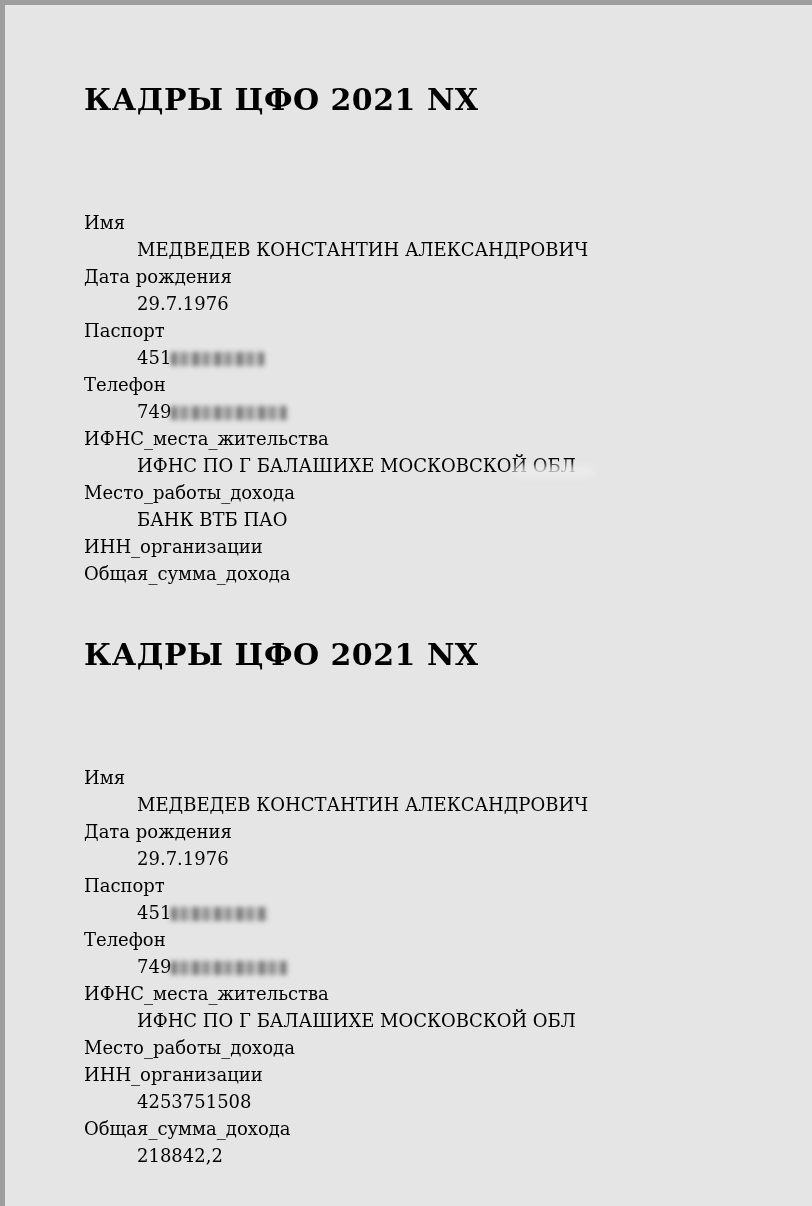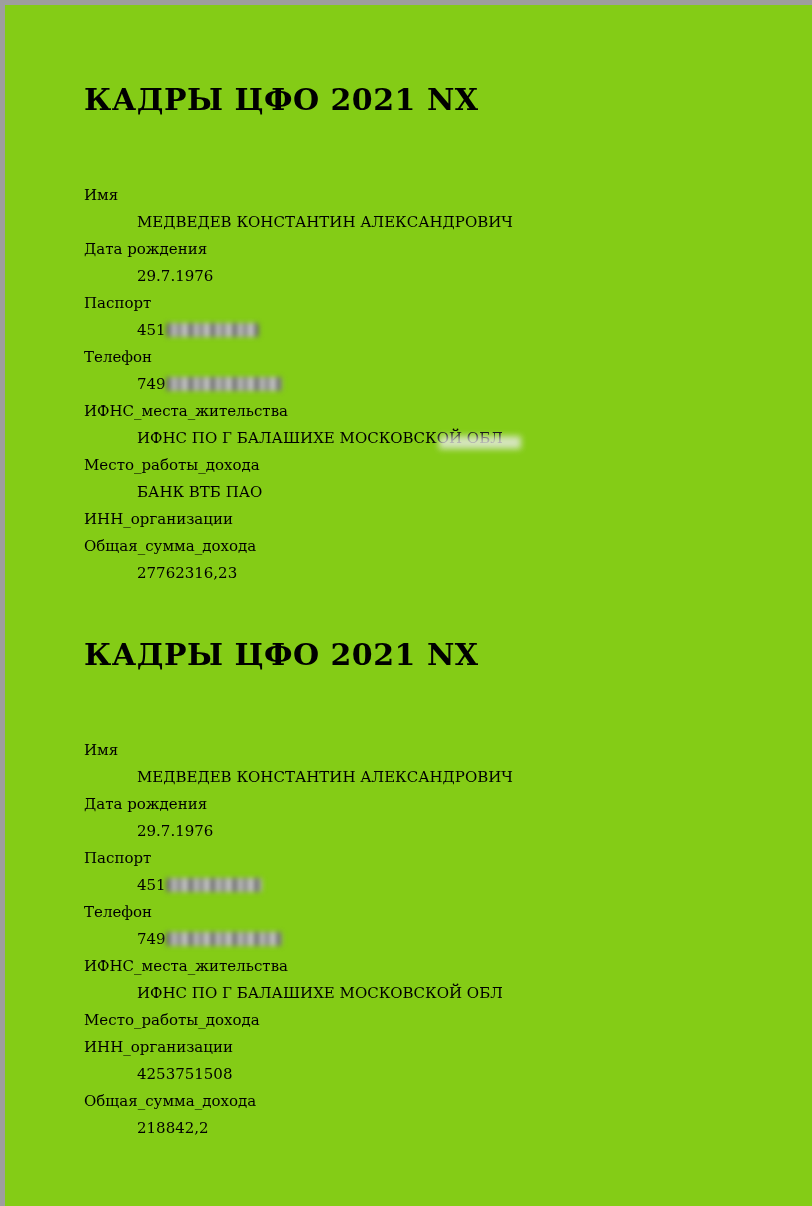--- a/index.html
+++ b/index.html
@@ -27,39 +27,39 @@
     position: absolute;
     top: 0; left: 0;
     width: 5px; height: 1206px;
     background: #9e9e9e;
     z-index: 5;
   }
   .page {
     position: absolute;
     top: 5px; left: 5px;
     width: 807px; height: 1201px;
-    background: #84cc16;
+    background: #e5e5e5;
   }
   .content {
     padding-left: 79px; 
   }
   .record { }
   .record-title {
     margin: 0;
     font-size: 30px;
     font-weight: bold;
     line-height: 36px;
     letter-spacing: 0.5px;
     color: #000000;
   }
   .record:first-child .record-title { padding-top: 77px; }
   .record + .record .record-title { padding-top: 50px; }
   .fields {
-    margin-top: 64px;
-    font-size: 15px;
+    margin-top: 91px;
+    font-size: 18px;
     line-height: 27px;
   }
   .field-label {
     white-space: pre;
   }
   .field-value {
     padding-left: 53px;
     white-space: pre;
     position: relative;
   }
@@ -128,21 +128,20 @@
     <div class="field-label">Место_работы_дохода</div>
     <div class="field-value"><span class="value-text">БАНК ВТБ ПАО</span></div>
   </div>
 
   <div class="field">
     <div class="field-label">ИНН_организации</div>
   </div>
 
   <div class="field">
     <div class="field-label">Общая_сумма_дохода</div>
-    <div class="field-value"><span class="value-text">27762316,23</span></div>
   </div>
 </div>
   </div>
 
   <div class="record">
     <h1 class="record-title">КАДРЫ ЦФО 2021 NX</h1>
     <div class="fields">
   <div class="field">
     <div class="field-label">Имя</div>
     <div class="field-value"><span class="value-text">МЕДВЕДЕВ КОНСТАНТИН АЛЕКСАНДРОВИЧ</span></div>

